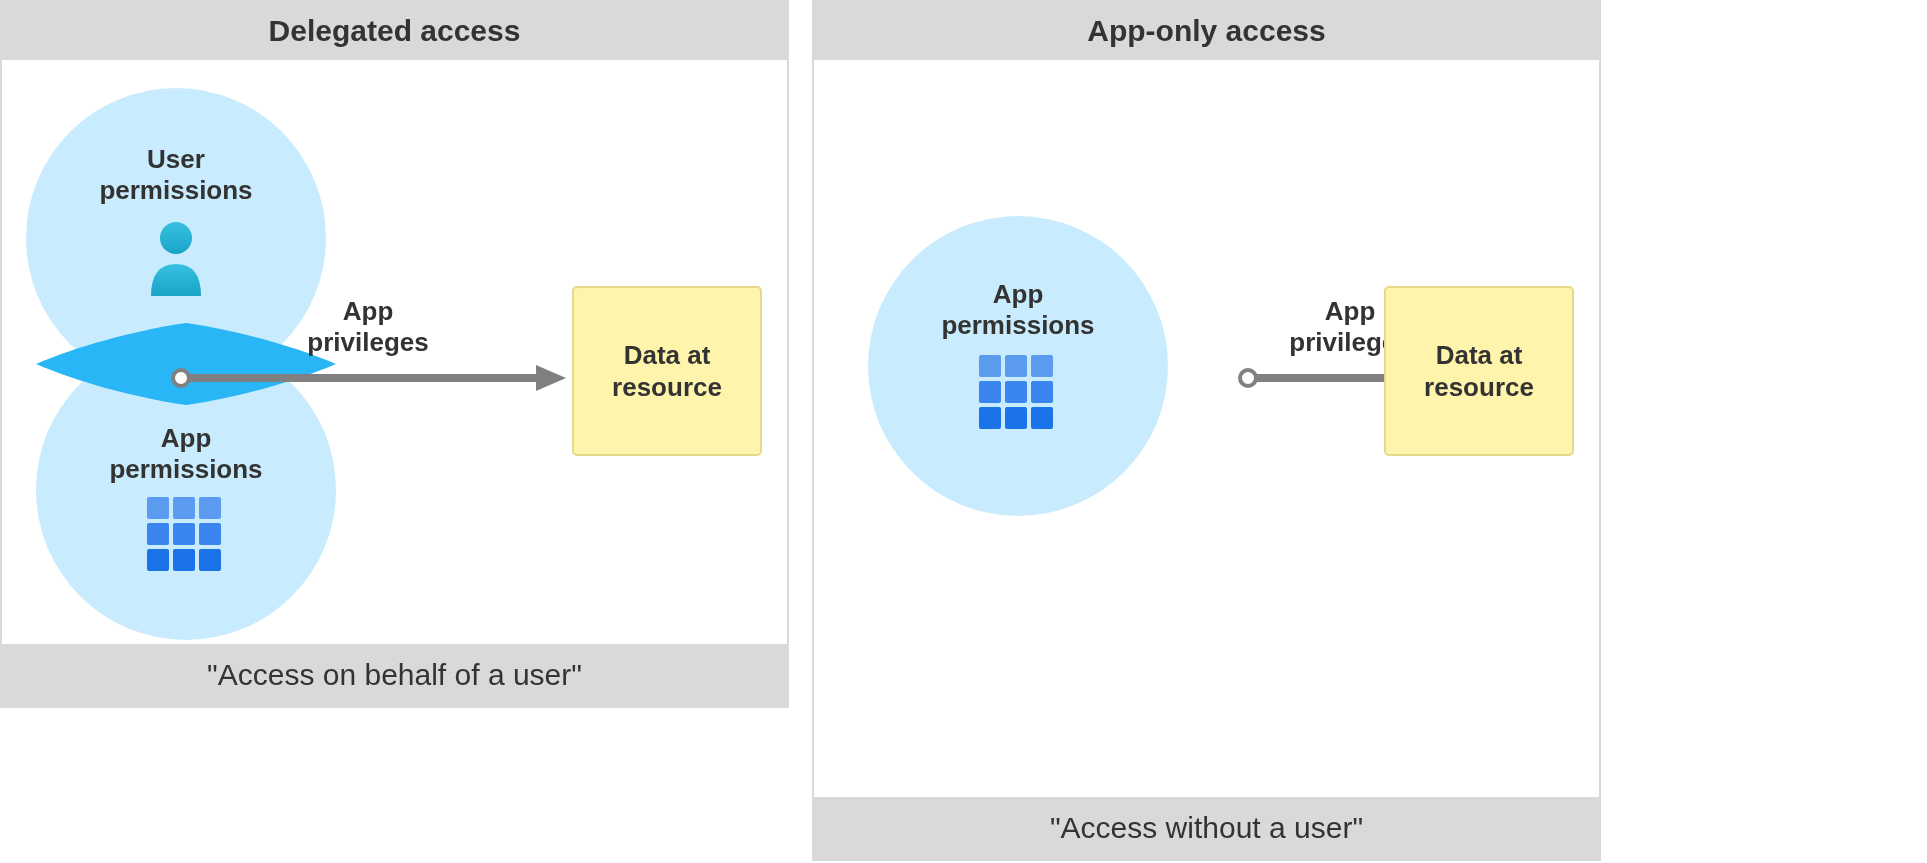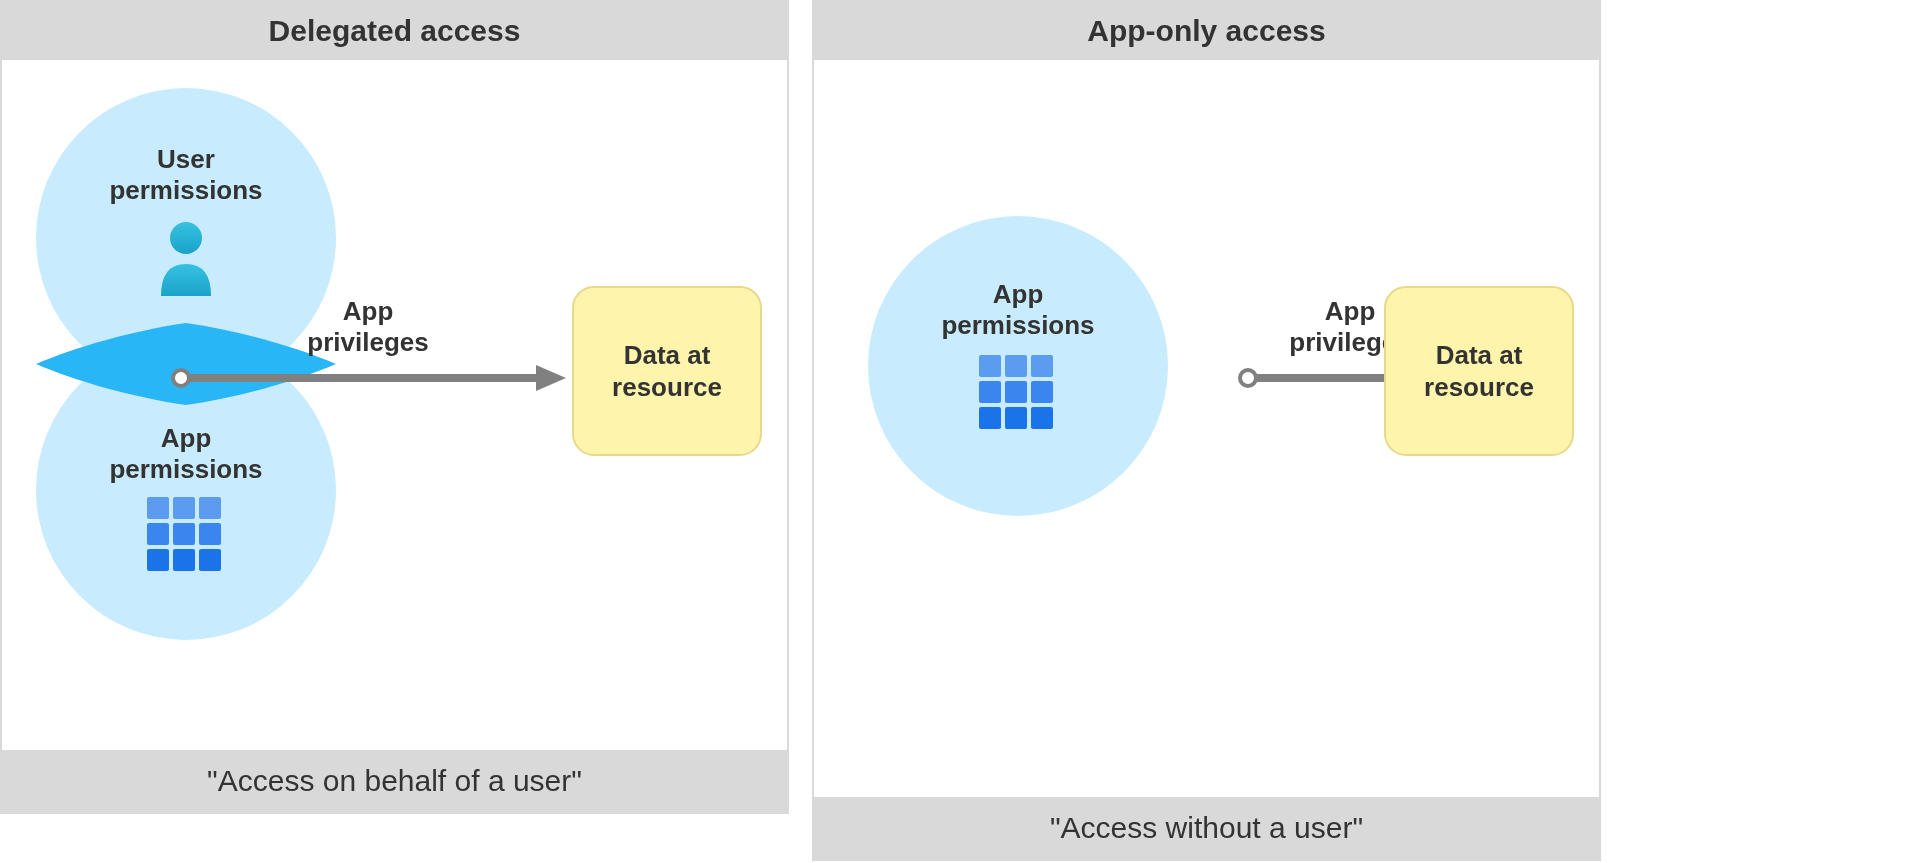--- a/index.html
+++ b/index.html
@@ -12,21 +12,21 @@
   gap: 12px;
   padding: 0;
 }
 .panel {
   border: 2px solid #d9d9d9;
   display: flex;
   flex-direction: column;
   background: #fff;
   position: relative;
 }
-.panel-left { width: 789px; height: 814px; }
+.panel-left { width: 789px; height: 708px; }
 .panel-right { width: 789px; height: 861px; margin-left: 11px; }
 .panel-header {
   background: #d9d9d9;
   text-align: center;
   font-size: 30px;
   font-weight: 700;
   color: #333;
   padding: 12px 0;
 }
 .panel-footer {
@@ -54,21 +54,21 @@
 }
 .circle-label {
   font-size: 26px;
   font-weight: 600;
   color: #333;
   text-align: center;
   line-height: 1.18;
 }
 .user-circle {
   width: 300px; height: 300px;
-  left: 34px; top: 28px;
+  left: 24px; top: 28px;
 }
 .app-circle-left {
   width: 300px; height: 300px;
   left: 34px; top: 280px;
 }
 .user-circle .circle-label { margin-top: -34px; margin-bottom: 12px; }
 .app-circle-left .circle-label { margin-top: 18px; margin-bottom: 12px; }
 
 
 .app-circle-right {
@@ -103,21 +103,21 @@
 .arrow-svg { display: block; }
 .arrow-left { left: 166px; top: 236px; width: 400px; }
 .arrow-right { left: 336px; top: 236px; width: 400px; }
 
 
 .data-box {
   position: absolute;
   width: 190px; height: 170px;
   background: #fff4ab;
   border: 2px solid #e6d98a;
-  border-radius: 22px;
+  border-radius: 5px;
   display: flex;
   align-items: center;
   justify-content: center;
   text-align: center;
   font-size: 26px;
   font-weight: 600;
   color: #333;
   line-height: 1.25;
   padding: 10px;
 }

